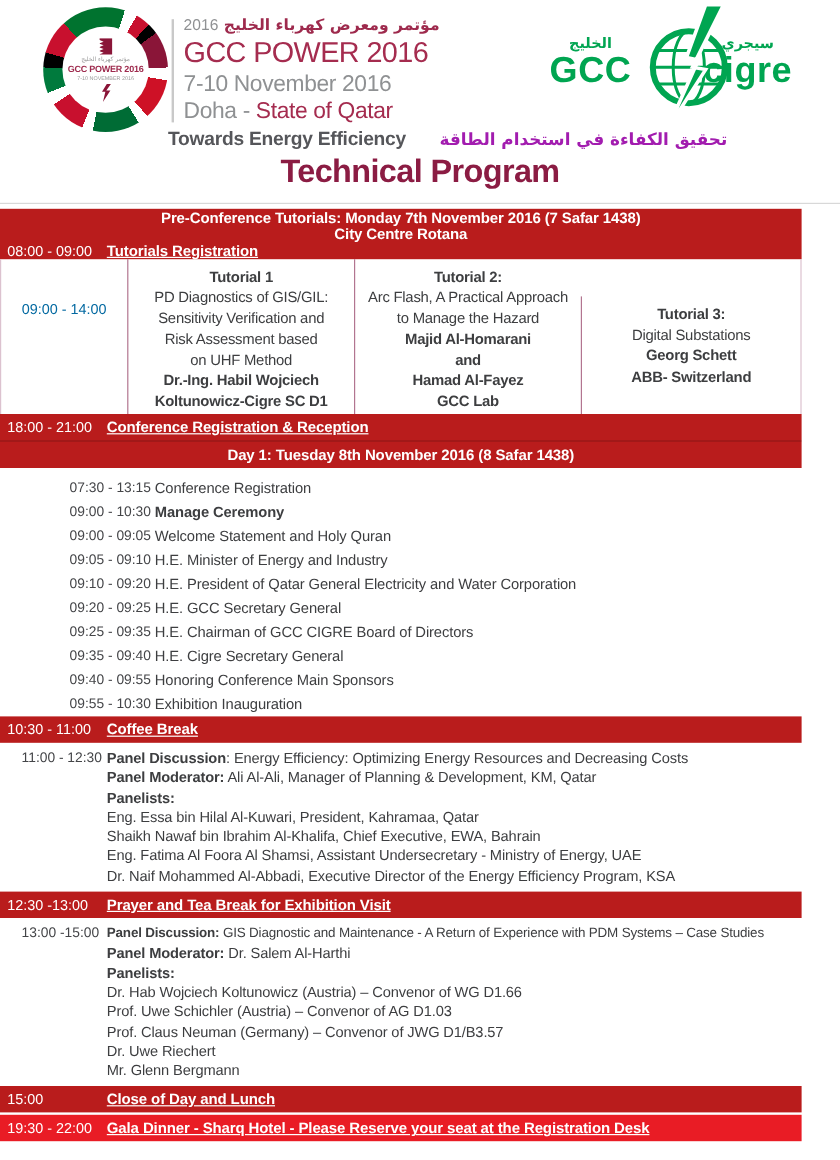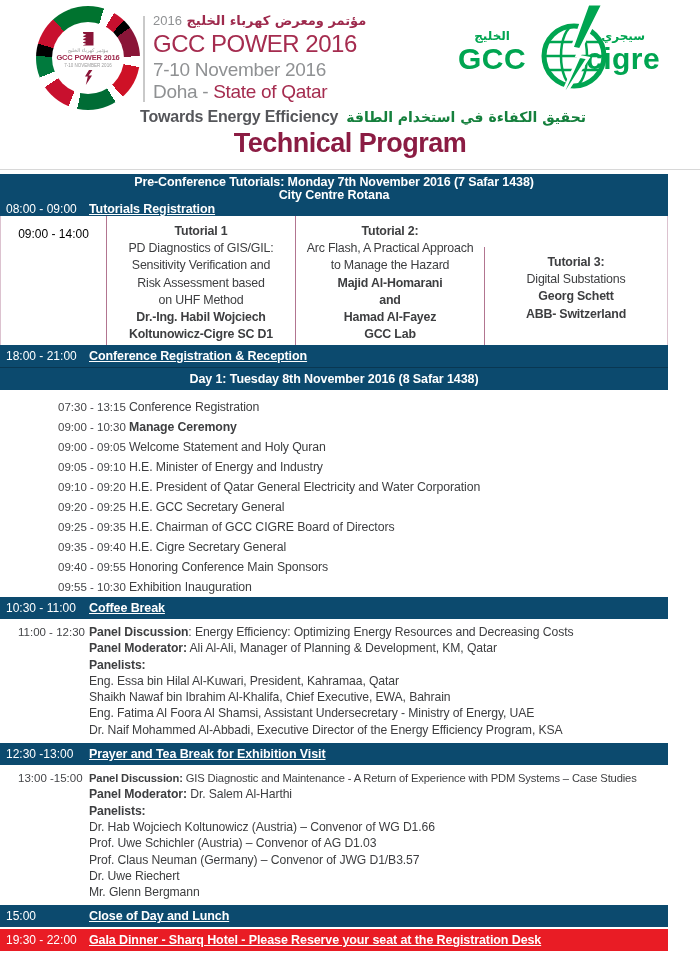--- a/index.html
+++ b/index.html
@@ -32,42 +32,42 @@
   .tb-city{font-size:19px;color:#8f9193;letter-spacing:-0.3px;line-height:21px;margin-top:1px;}
   .tb-city .state{color:#a52c4f;}
 
   .logo-right{position:absolute;left:458px;top:2px;width:215px;height:110px;color:#00a551;}
   .gcc-block{position:absolute;left:0;top:26px;text-align:center;}
   .cigre-block{position:absolute;left:128px;top:26px;text-align:center;}
   .lr-ar{font-size:12px;font-weight:bold;font-family:"DejaVu Sans",sans-serif;line-height:16px;}
   .lr-en{font-size:30px;font-weight:bold;letter-spacing:0.5px;line-height:30px;}
   .globe-svg{position:absolute;left:70px;top:0;z-index:2;}
 
-  .slogan{position:absolute;top:108px;left:140px;display:flex;gap:8px;align-items:baseline;}
+  .slogan{position:absolute;top:108px;left:140px;display:flex;gap:28px;align-items:baseline;}
   .slogan-en{font-size:16px;font-weight:bold;color:#55565a;letter-spacing:-0.2px;}
-  .slogan-ar{font-size:14px;font-weight:bold;color:#15803d;direction:rtl;font-family:"DejaVu Sans",sans-serif;}
+  .slogan-ar{font-size:14px;font-weight:bold;color:#a21caf;direction:rtl;font-family:"DejaVu Sans",sans-serif;}
   .tech-title{position:absolute;top:128px;left:0;width:700px;text-align:center;
     font-size:27px;font-weight:bold;color:#8b1c43;letter-spacing:-0.5px;}
   .top-rule{position:absolute;top:169px;left:0;width:700px;height:1px;background:#d8d8d8;}
 
   
   #program{position:absolute;top:174px;left:0;width:668px;font-size:12px;}
-  .band{background:#0c4a6e;color:#fff;}
+  .band{background:#b91c1c;color:#fff;}
   .band-red{background:#e91c25;color:#fff;}
   .brow{display:flex;align-items:center;height:22px;}
   .time{flex:0 0 89px;box-sizing:border-box;white-space:nowrap;}
   .band .time,.band-red .time{padding-left:6px;font-size:12px;}
   .blabel{font-weight:bold;font-size:12.5px;letter-spacing:-0.1px;text-decoration:underline;}
   .bcenter{text-align:center;font-weight:bold;font-size:12.5px;line-height:13px;letter-spacing:-0.1px;}
   .band1{height:42px;display:flex;flex-direction:column;justify-content:space-evenly;padding:2px 0;box-sizing:border-box;}
   .band1 .brow{height:14px;}
 
   .tut-row{display:flex;width:668px;height:129px;box-sizing:border-box;
     border-left:1px solid #dcc2cf;border-right:1px solid #dcc2cf;}
-  .tut-time{flex:0 0 105px;box-sizing:border-box;text-align:center;padding-top:11px;font-size:12px;color:#000000;}
+  .tut-time{flex:0 0 105px;box-sizing:border-box;text-align:center;padding-top:35px;font-size:12px;color:#0369a1;}
   .tut-col{box-sizing:border-box;border-left:1px solid #b27590;text-align:center;
     padding-top:7px;line-height:17.2px;font-size:12.4px;letter-spacing:-0.2px;}
   .tc1{flex:0 0 189px;}.tc2{flex:0 0 189px;}.tc3{flex:1 1 auto;margin-top:31px;}
   .b{font-weight:bold;}
 
   .day1-title{height:22px;line-height:22px;border-top:1px solid rgba(0,0,0,0.25);}
 
   .rows{margin-top:7px;padding-left:40px;}
   .drow{display:flex;align-items:center;height:20px;}
   .drow .time{padding-left:18px;font-size:11.5px;color:#444548;}

